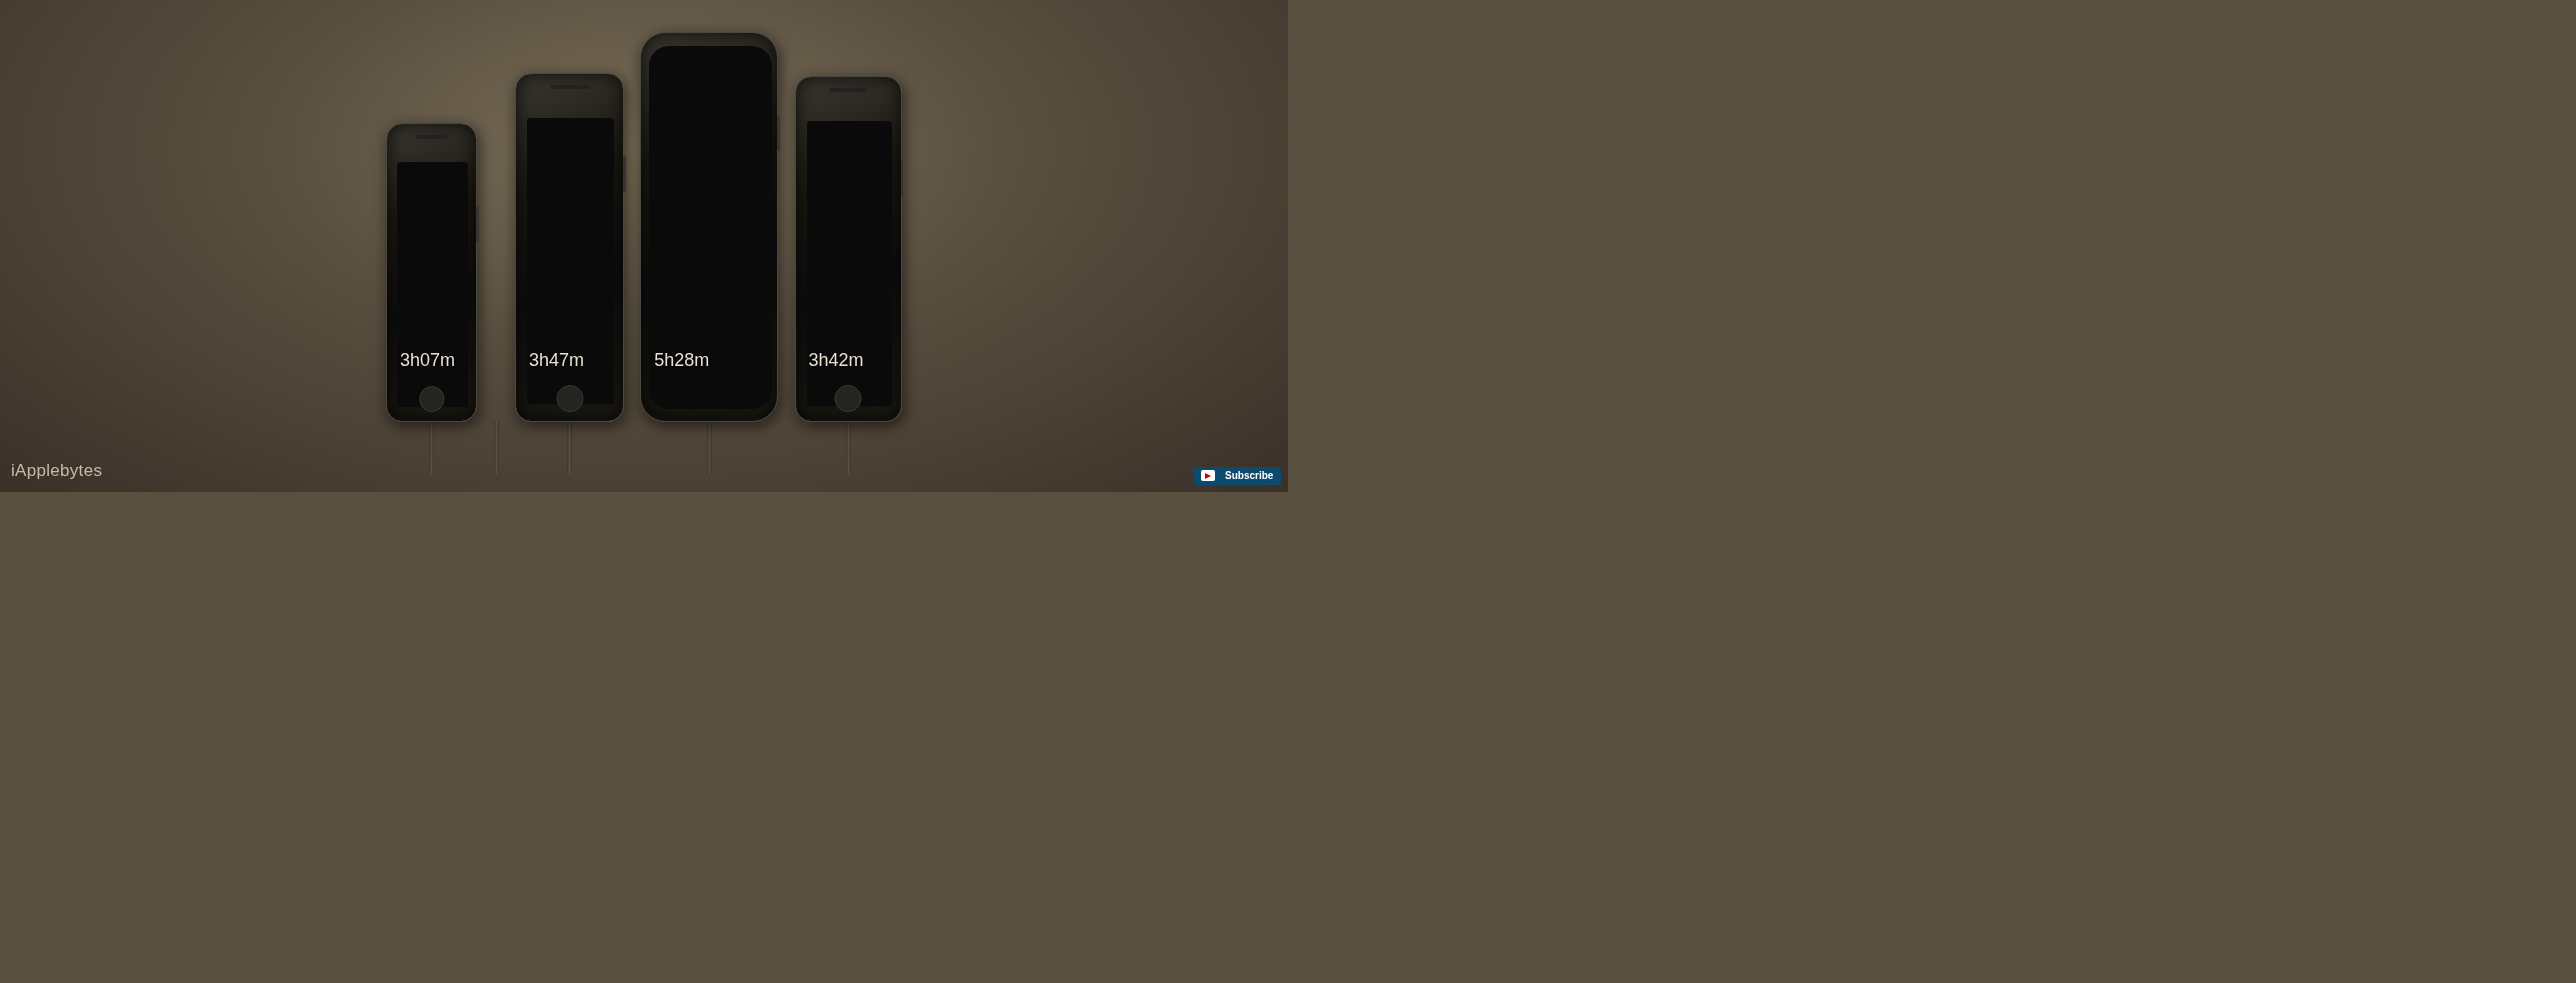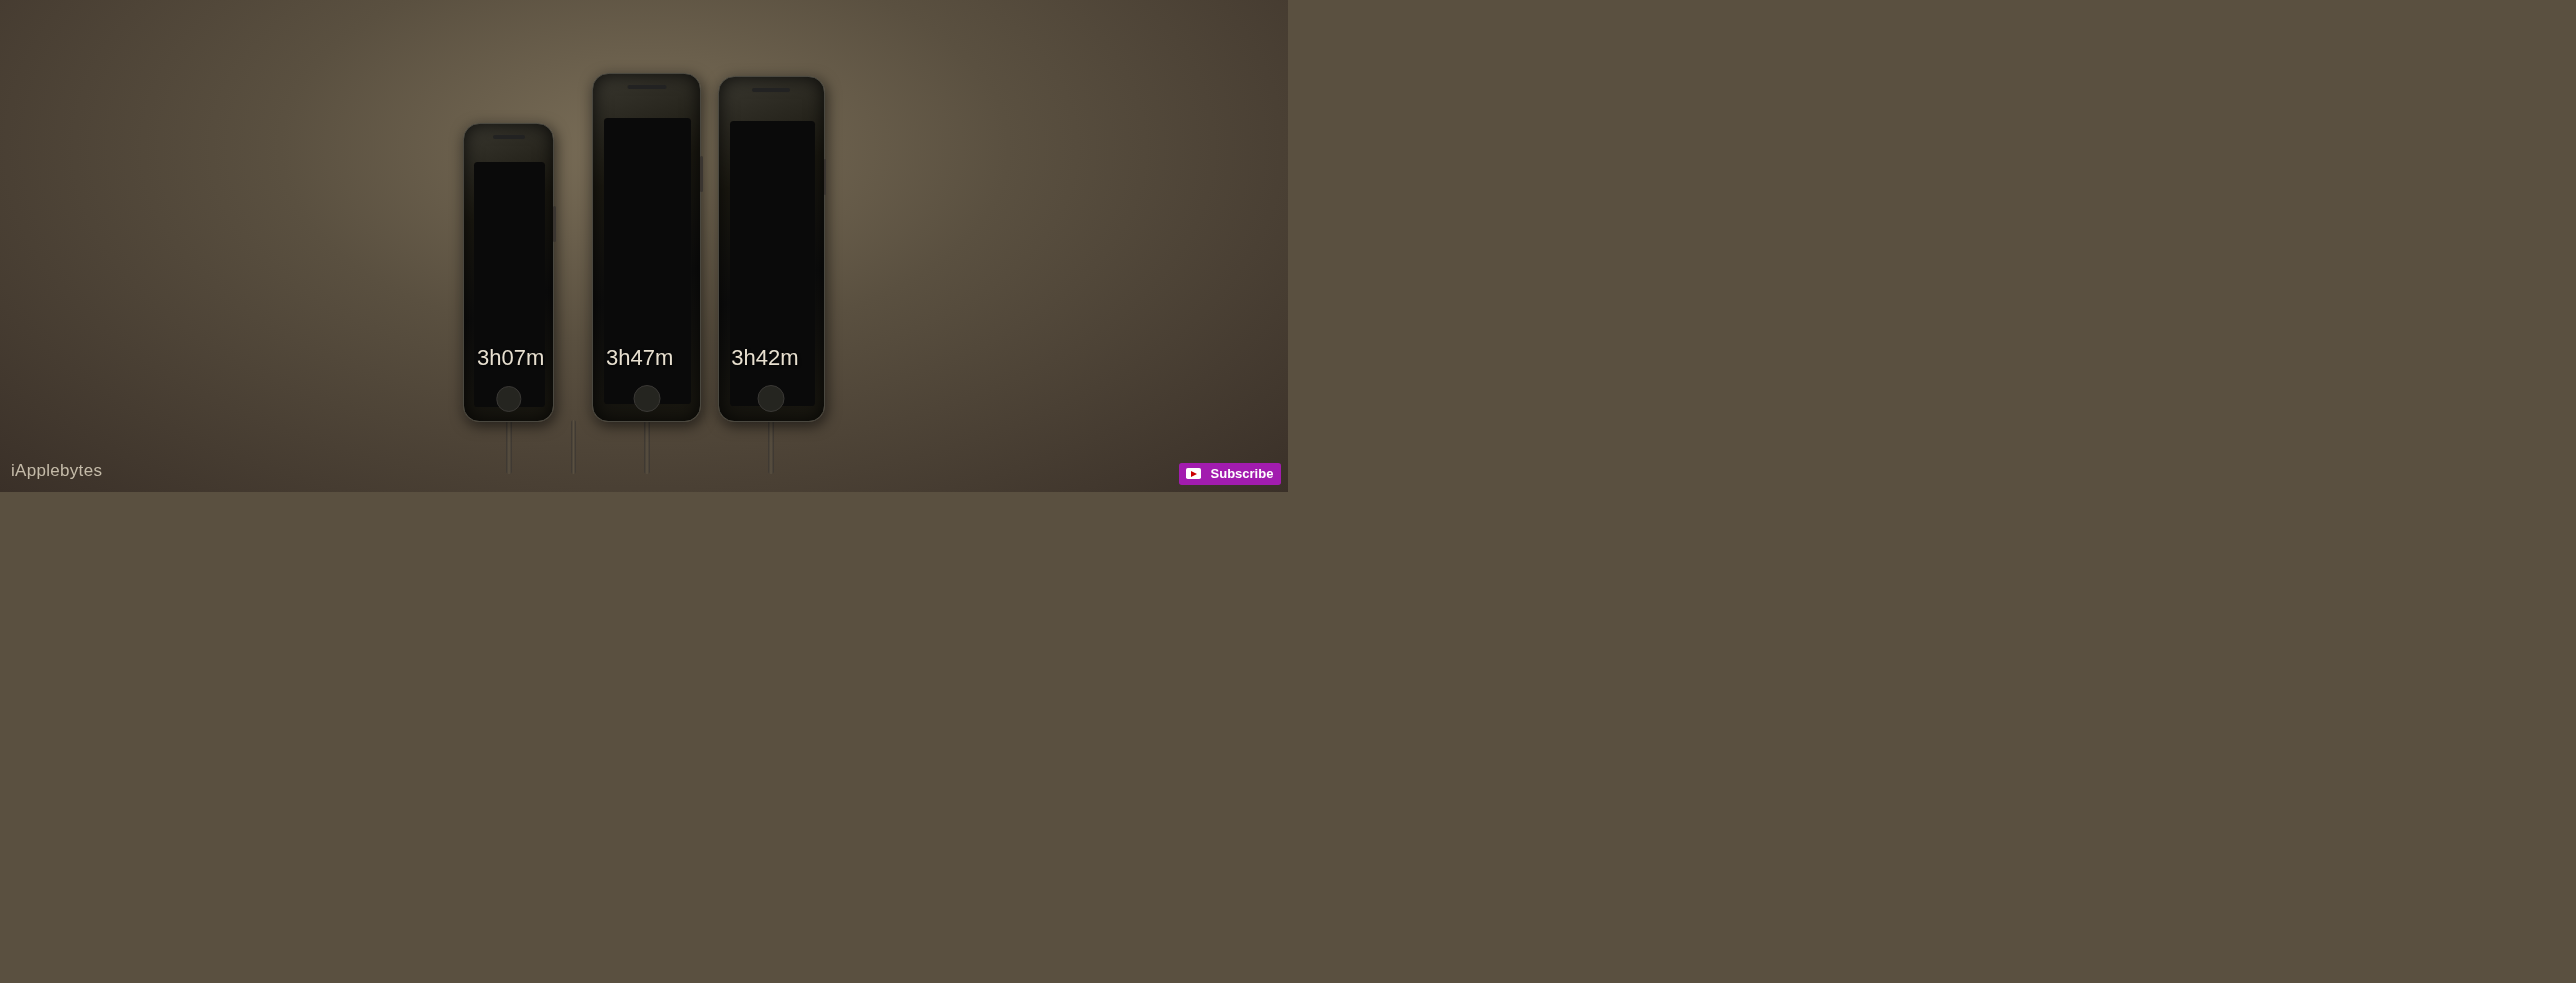--- a/index.html
+++ b/index.html
@@ -25,21 +25,21 @@
       flex-direction: column;
       align-items: center;
       position: relative;
     }
 
     .phone-time {
       position: absolute;
       bottom: 50px;
       left: 12.7px;
       color: #e8e0d0;
-      font-size: 22px;
+      font-size: 18px;
       font-weight: 500;
       text-shadow: 0.9px 0.9px 2.7px rgba(0,0,0,0.8);
     }
 
     
     .phone-body {
       border-radius: 16.3px;
       background: linear-gradient(160deg, #3a3830 0%, #1a1810 30%, #0d0d0d 60%, #1a1810 100%);
       border: 1.8px solid #4a4840;
       position: relative;
@@ -219,23 +219,23 @@
       color: rgba(220, 210, 190, 0.85);
       font-size: 17px;
       font-weight: 400;
       letter-spacing: 0.3px;
     }
 
     .subscribe-badge {
       position: absolute;
       bottom: 7.3px;
       right: 7.3px;
-      background: #a21caf;
+      background: #0c4a6e;
       color: white;
-      font-size: 13px;
+      font-size: 10px;
       font-weight: bold;
       padding: 3.6px 7.3px;
       border-radius: 2.7px;
       display: flex;
       align-items: center;
       gap: 10px;
     }
 
     .yt-icon {
       width: 14.5px;
@@ -316,20 +316,29 @@
     <div class="phone-wrapper iphone-8">
       <div class="phone-body">
         <div class="phone-screen"></div>
         <div class="phone-earpiece"></div>
         <div class="phone-home"></div>
         <div class="side-btn-right" style="width: 2.7px; height: 36px; top: 82px;"></div>
         <div class="phone-time">3h47m</div>
       </div>
       <div class="phone-stand"></div>
     </div>
+    <div class="phone-wrapper iphone-xr">
+      <div class="phone-body">
+        <div class="phone-screen"></div>
+        <div class="notch"></div>
+        <div class="side-btn-right" style="width: 2.7px; height: 36px; top: 82px;"></div>
+        <div class="phone-time">5h28m</div>
+      </div>
+      <div class="phone-stand"></div>
+    </div>
     <div class="phone-wrapper iphone-se2020">
       <div class="phone-body">
         <div class="phone-screen"></div>
         <div class="phone-earpiece"></div>
         <div class="phone-home"></div>
         <div class="side-btn-right" style="width: 2.7px; height: 36px; top: 82px;"></div>
         <div class="phone-time">3h42m</div>
       </div>
       <div class="phone-stand"></div>
     </div>

